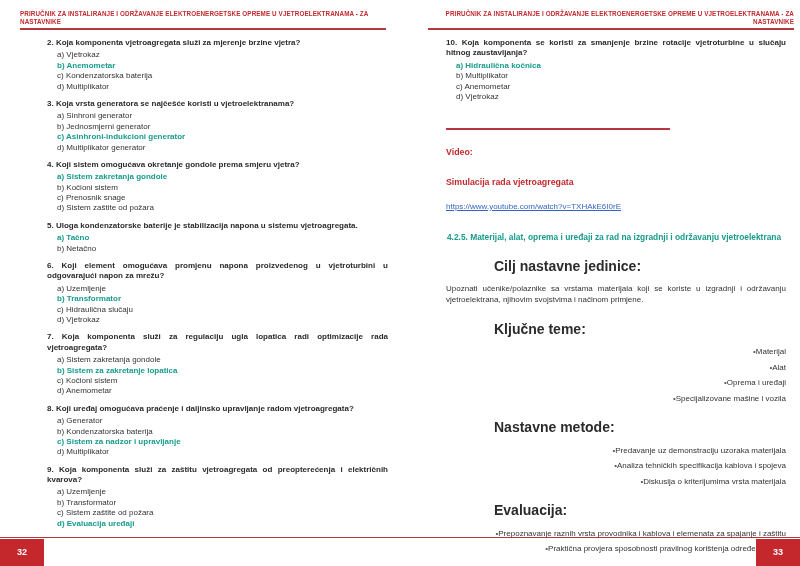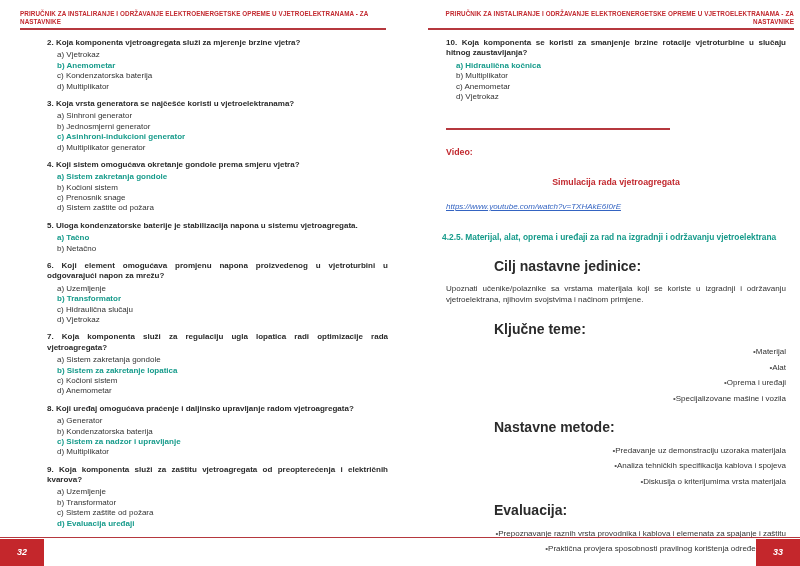--- a/index.html
+++ b/index.html
@@ -20,34 +20,34 @@
   .page.left .content{left:47px;right:12px;}
   .page.right .content{left:46px;right:14px;}
 
   .question{margin-bottom:7px;}
   .question-text{font-weight:bold;color:#2b2b2b;text-align:justify;line-height:1.3;margin-bottom:2px;}
   .answer{padding-left:10px;color:#333333;line-height:1.3;}
   .answer.correct{color:#179b8b;font-weight:bold;}
 
   .divider{width:224px;height:2px;background:#b5383e;margin-top:26px;}
   .video-label{margin-top:17px;font-size:8.8px;font-weight:bold;color:#c2292f;}
-  .video-title{margin-top:18px;font-size:8.8px;font-weight:bold;color:#c2292f;text-align:center;}
-  .video-url{display:inline-block;margin-top:14px;font-size:8px;font-style:italic;
+  .video-title{margin-top:18px;font-size:8.8px;font-weight:bold;color:#c2292f;}
+  .video-url{display:inline-block;margin-top:14px;font-size:8px;
              color:#3464c2;text-decoration:underline;}
-  .section-heading{margin-top:20px;margin-left:-4px;font-size:8.4px;font-weight:bold;color:#179b8b;line-height:1.3;}
+  .section-heading{margin-top:20px;margin-left:-4px;font-size:8.4px;font-weight:bold;color:#179b8b;line-height:1.3;text-align:center;}
   .subheading{margin-top:15px;font-size:14px;font-weight:bold;color:#2b2b2b;margin-left:48px;}
   .paragraph{margin-top:8px;text-align:justify;line-height:1.35;color:#333333;}
   .bullets{margin-top:9px;padding-left:4px;text-align:right;}
   .bullet-item{margin-bottom:5px;line-height:1.3;color:#333333;}
   .bullet-item .dot{display:inline-block;width:8px;color:#555555;}
 
   
   .footline{position:absolute;bottom:28px;left:0;right:0;height:1px;background:#b5383e;}
   .pagebox{position:absolute;bottom:0;width:44px;height:27px;background:#c4272c;color:#ffffff;
-           font-size:9px;font-weight:bold;text-align:center;line-height:27px;font-style:italic;}
+           font-size:9px;font-weight:bold;text-align:center;line-height:27px;}
   .page.left .pagebox{left:0;}
   .page.right .pagebox{right:0;}
 </style>
 </head>
 <body>
 
 <div class="spread">
 
   <div class="page left">
     <div class="runhead">PRIRUČNIK ZA INSTALIRANJE I ODRŽAVANJE ELEKTROENERGETSKE OPREME U VJETROELEKTRANAMA - ZA NASTAVNIKE</div>

